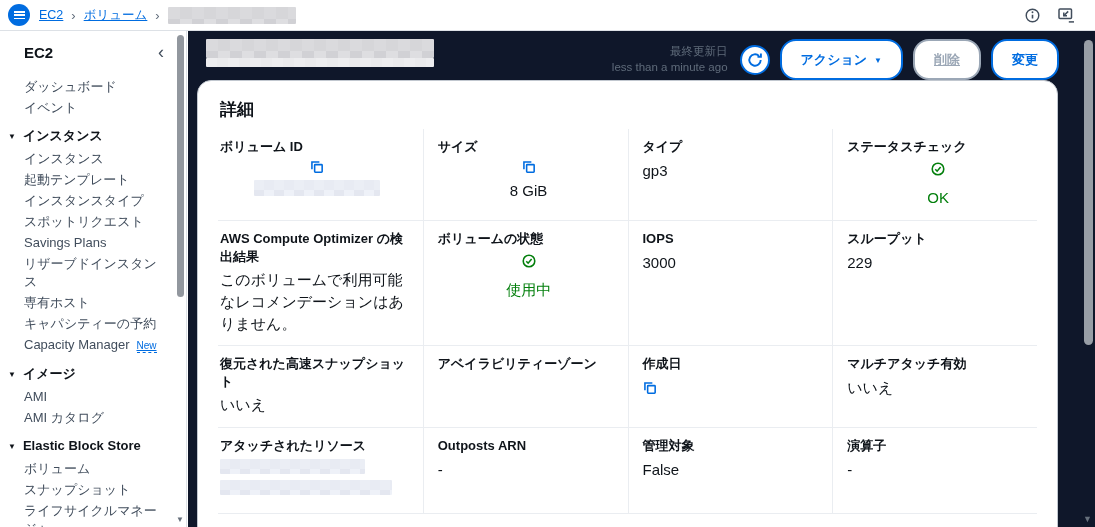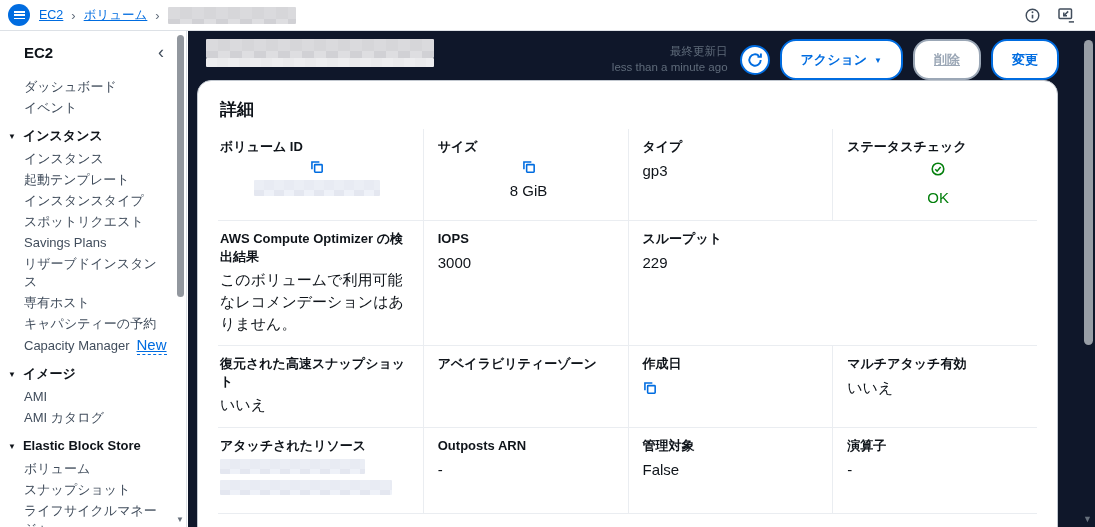--- a/index.html
+++ b/index.html
@@ -24,21 +24,21 @@
 
   
   .sidebar { position:absolute; top:31px; left:0; bottom:0; width:187px; background:#fff; border-right:1px solid #dde1e6; padding:13px 16px 0 24px; overflow:hidden; }
   .side-head { display:flex; align-items:center; justify-content:space-between; margin-bottom:17px; padding-right:6px; }
   .side-title { font-size:15px; font-weight:700; }
   .collapse { color:#414d5c; font-size:18px; line-height:0.8; cursor:pointer; }
   .side-item { font-size:13px; color:#414d5c; line-height:18px; margin-bottom:3px; cursor:pointer; }
   .side-section { font-size:13px; font-weight:700; color:#0f141a; line-height:18px; margin:10px 0 3px -16px; cursor:pointer; }
   .side-section .tri { font-size:8px; margin-right:7px; position:relative; top:-1px; }
   .ext-icon { margin-left:4px; display:inline-block; vertical-align:-1px; }
-  .new-badge { color:#006ce0; font-size:15px; margin-left:7px; border-bottom:1px dashed #006ce0; padding-bottom:1px;text-decoration:underline; }
+  .new-badge { color:#006ce0; font-size:10px; margin-left:7px; border-bottom:1px dashed #006ce0; padding-bottom:1px;text-decoration:underline; }
   .sb-side-thumb { position:absolute; top:4px; right:2px; width:7px; height:262px; background:#92979e; border-radius:4px; cursor:pointer; }
   .side-arrow { position:absolute; bottom:3px; right:2px; font-size:8px; color:#66707c; cursor:pointer; }
 
   
   .main { position:absolute; left:188px; top:31px; right:0; bottom:0; background:#0f172a; padding:8px 30px 0 9px; }
   .page-header { display:flex; justify-content:space-between; align-items:flex-start; padding:0 6px 0 9px; height:38px; }
   .title-r1 { width:228px; height:19px; }
   .title-r2 { width:228px; height:9px; }
   .header-actions { display:flex; align-items:center; gap:10px; }
   .updated { color:#5f6b7a; font-size:11.5px; text-align:right; line-height:1.35; margin-right:2px; }
@@ -218,20 +218,30 @@
         </div>
       </div>
     </div>
 
     <div class="drow">
       <div class="cell c1">
         <div class="flabel">AWS Compute Optimizer の検出結果</div>
         <div class="fvalue">このボリュームで利用可能なレコメンデーションはありません。</div>
       </div>
       <div class="cell bl">
+        <div class="flabel">ボリュームの状態</div>
+        <div class="fvalue vrow status">
+          <span><svg width="14" height="14" viewBox="0 0 16 16" fill="none" stroke="#037f0c" stroke-width="1.8">
+                <circle cx="8" cy="8" r="6.6"></circle>
+                <path d="M4.9 8.3l2.1 2.2 4-4.8"></path>
+              </svg></span>
+          <span>使用中</span>
+        </div>
+      </div>
+      <div class="cell bl">
         <div class="flabel">IOPS</div>
         <div class="fvalue">3000</div>
       </div>
       <div class="cell bl">
         <div class="flabel">スループット</div>
         <div class="fvalue">229</div>
       </div>
     </div>
 
     <div class="drow">

